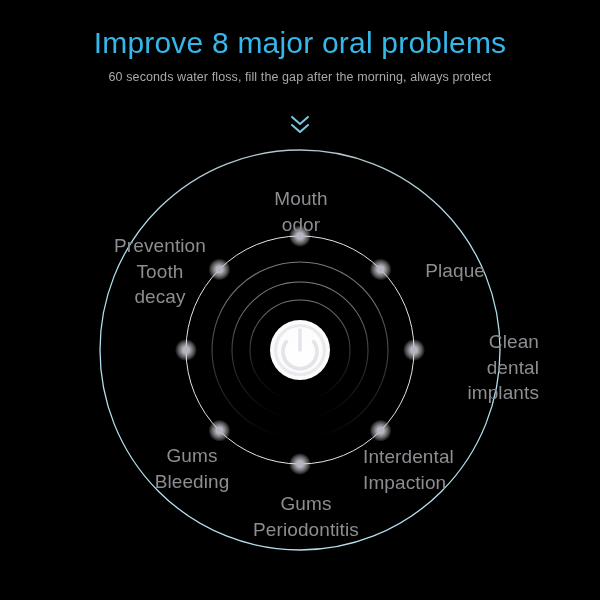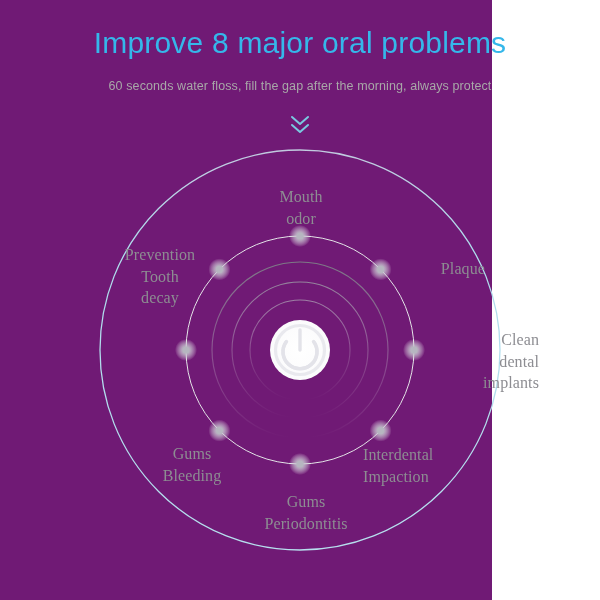--- a/index.html
+++ b/index.html
@@ -10,23 +10,23 @@
     width: 600px;
     height: 600px;
     background: #ffffff;
     font-family: "Liberation Sans", sans-serif;
     overflow: hidden;
     position: relative;
   }
 
   #page {
     position: relative;
-    width: 492px;
+    width: 600px;
     height: 600px;
-    background: #701a75;
+    background: #000000;
   }
 
   
   .header {
     position: absolute;
     top: 0;
     left: 0;
     width: 600px;
     text-align: center;
   }
@@ -34,21 +34,21 @@
     margin: 0;
     padding-top: 26px;
     font-size: 30px;
     font-weight: 400;
     letter-spacing: 0.2px;
     color: #35b7ea;
     line-height: 1.1;
     font-family: "Liberation Sans", sans-serif;
   }
   .page-subtitle {
-    margin: 9px;
+    margin: 0;
     padding-top: 11px;
     font-size: 12.5px;
     font-weight: 400;
     color: #a8a8a8;
     letter-spacing: 0.1px;
     font-family: "Liberation Sans", sans-serif;
   }
 
   
   .chevron-wrap {
@@ -69,29 +69,29 @@
     width: 600px;
     height: 600px;
   }
   .diagram svg {
     display: block;
   }
 
   
   .label {
     position: absolute;
-    font-size: 16px;
+    font-size: 19px;
     line-height: 1.35;
     color: #8d8d92;
-    font-family: Liberation Serif, serif;
+    font-family: Liberation Sans, sans-serif;
     white-space: pre-line;
     letter-spacing: 0.1px;
   }
   .label-mouth-odor   { top: 186px; left: 255px; width: 92px; text-align: center; }
-  .label-prevention   { top: 233px; left: 112px; width: 96px; text-align: center; margin-top: 11px; }
+  .label-prevention   { top: 233px; left: 112px; width: 96px; text-align: center; }
   .label-plaque       { top: 258px; left: 395px; width: 90px; text-align: right; }
   .label-braces       { top: 336px; left:  96px; width: 84px; text-align: center; }
   .label-implants     { top: 329px; left: 447px; width: 92px; text-align: right; }
   .label-gums-bleed   { top: 443px; left: 140px; width: 104px; text-align: center; }
   .label-interdental  { top: 444px; left: 363px; width: 110px; text-align: left; }
   .label-gums-perio   { top: 491px; left: 238px; width: 136px; text-align: center; }
 </style>
 </head>
 <body>
 

